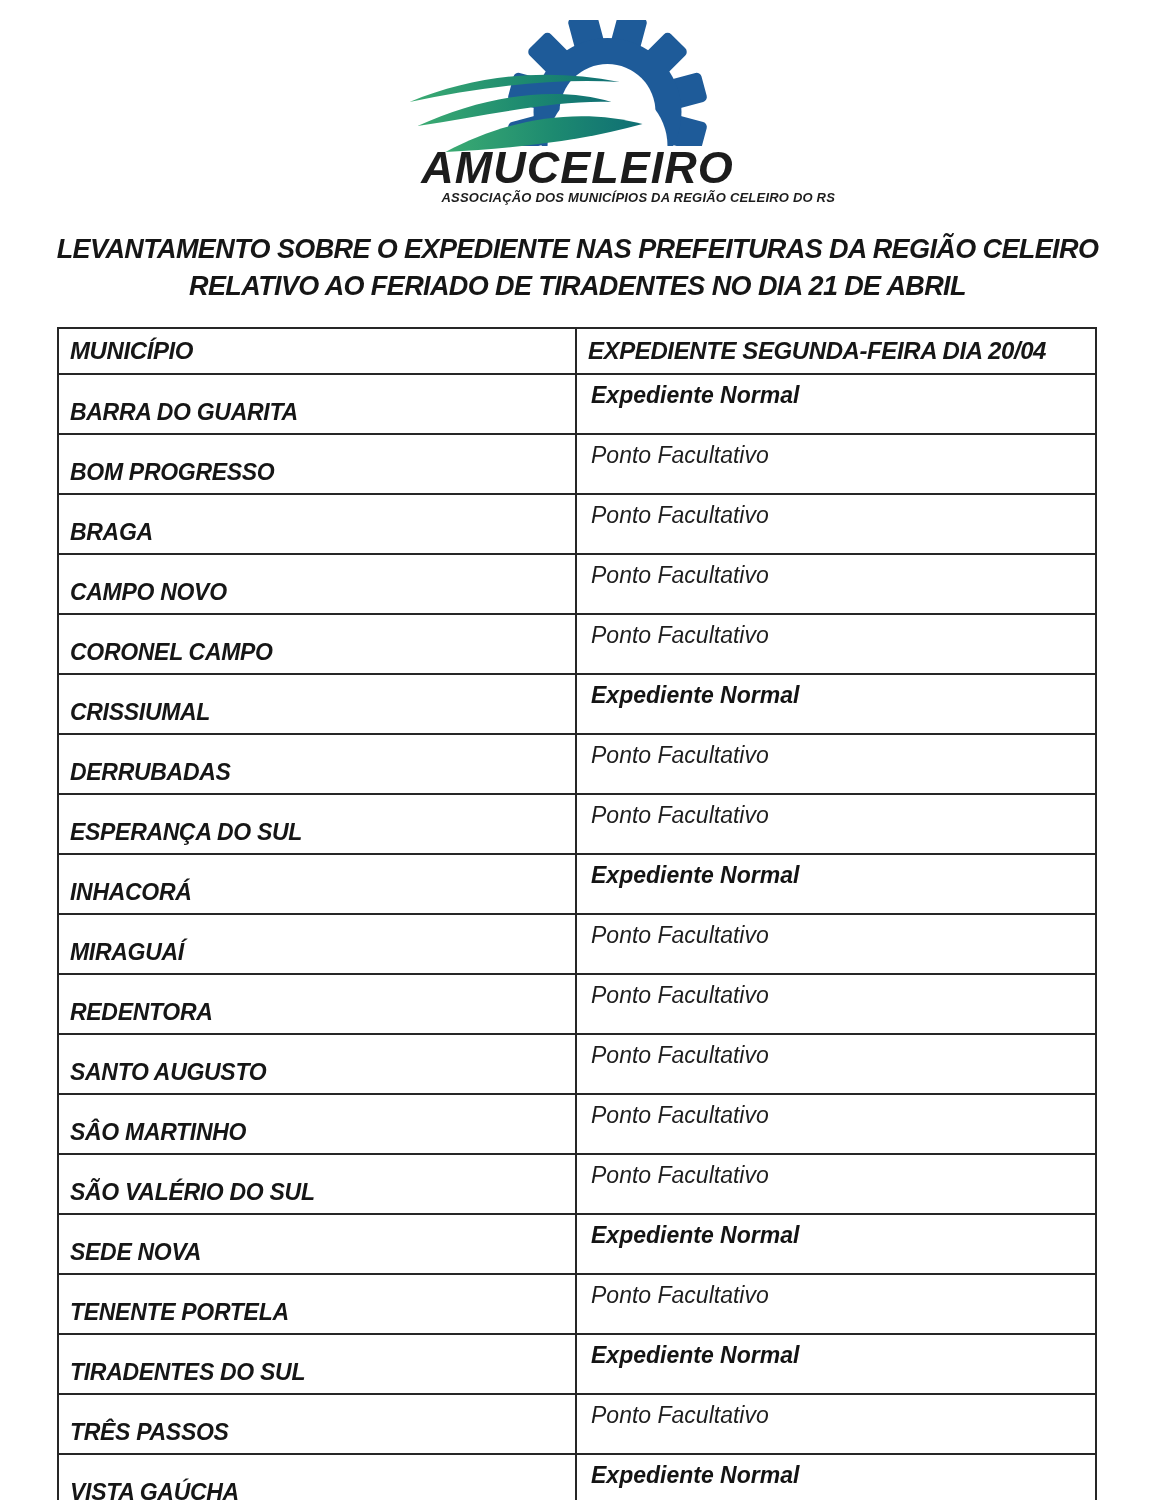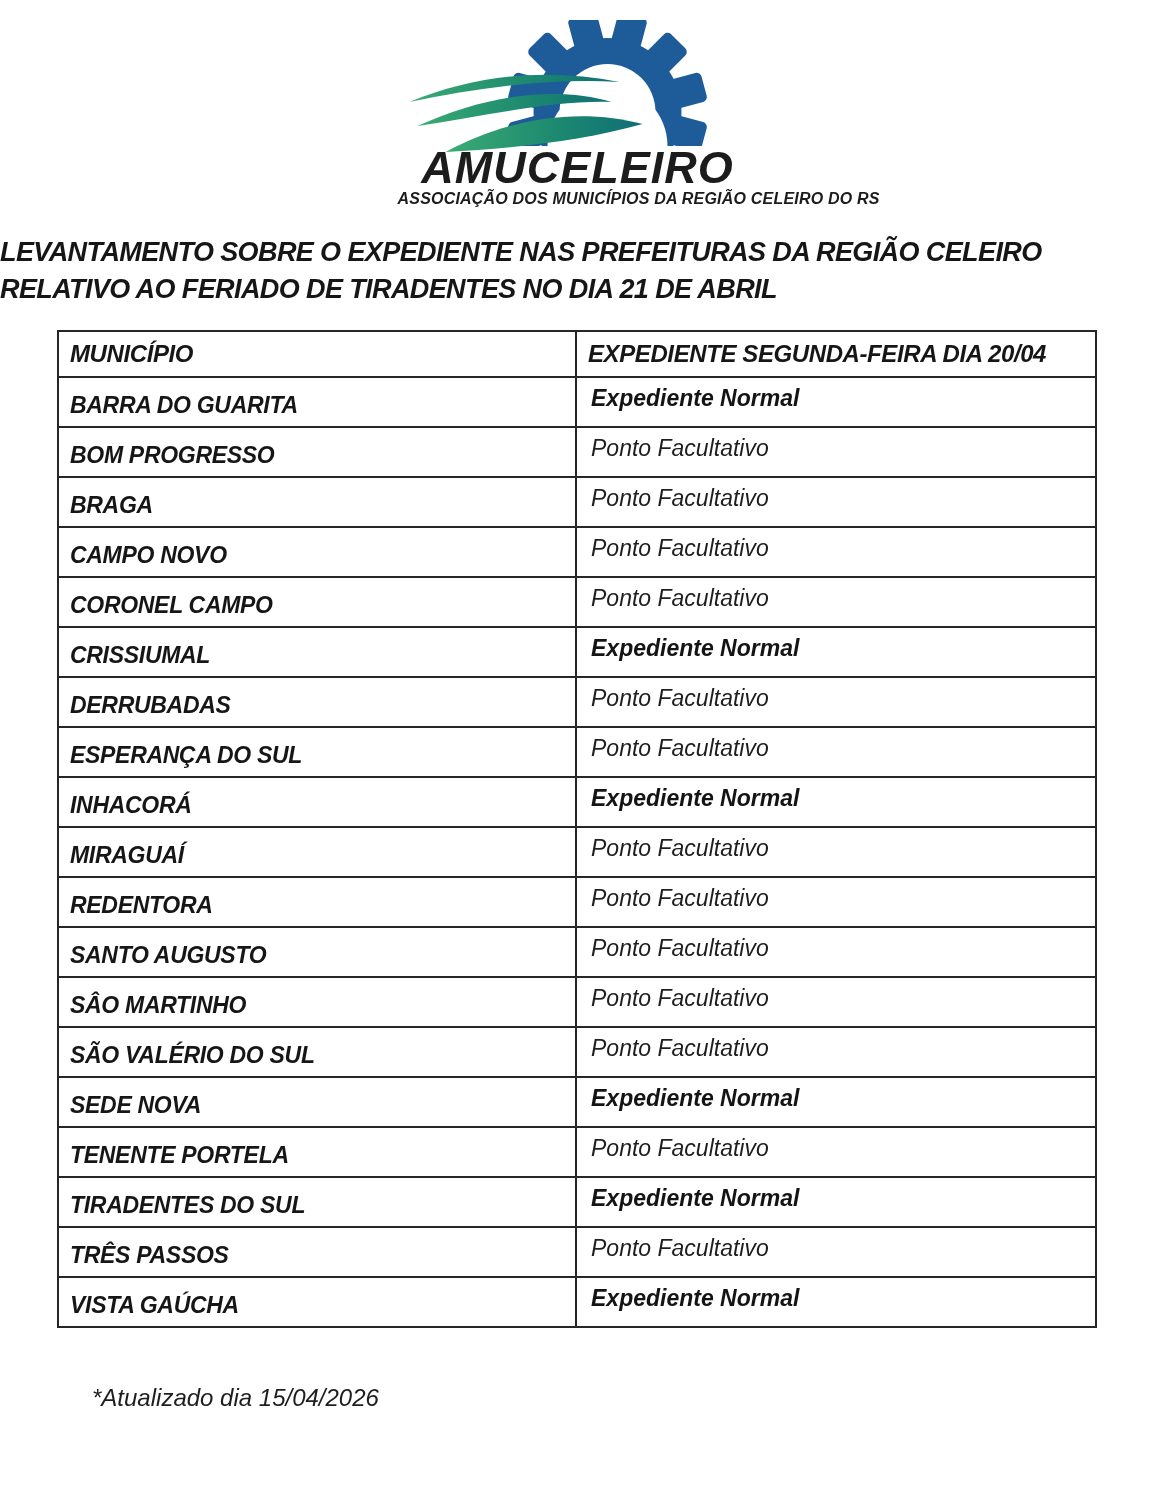--- a/index.html
+++ b/index.html
@@ -19,31 +19,32 @@
   .logo-graphic { display: block; margin: 0 auto; }
   .logo-word {
     margin-top: -24px;
     font-size: 45px;
     font-weight: bold;
     letter-spacing: 1px;
     color: #1c1c1c;
     line-height: 44px;
   }
   .logo-sub {
-    font-size: 16px;
+    font-size: 13px;
     font-weight: bold;
     letter-spacing: 0.2px;
     color: #1c1c1c;
     white-space: nowrap;
+    margin-left: 44px;
   }
 
   
   .doc-title {
     margin-top: 26px;
-    text-align: left;
+    text-align: center;
     font-size: 27px;
     font-weight: bold;
     letter-spacing: -0.6px;
     line-height: 37px;
     color: #161616;
   }
 
   
   table.survey {
     margin-left: 57px;
@@ -61,21 +62,21 @@
     height: 46px;
     vertical-align: middle;
     text-align: left;
     font-size: 24px;
     font-weight: bold;
     letter-spacing: -0.4px;
     padding-left: 11px;
     color: #161616;
   }
   td.muni-cell {
-    height: 50px;
+    height: 60px;
     vertical-align: bottom;
     padding: 0 8px 7px 11px;
     font-size: 23px;
     font-weight: bold;
     letter-spacing: -0.3px;
     color: #161616;
     white-space: nowrap;
   }
   td.status-cell {
     vertical-align: top;

